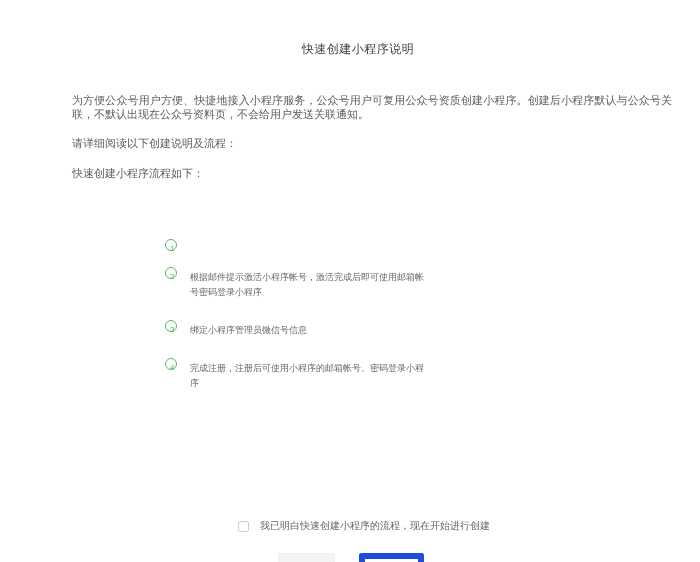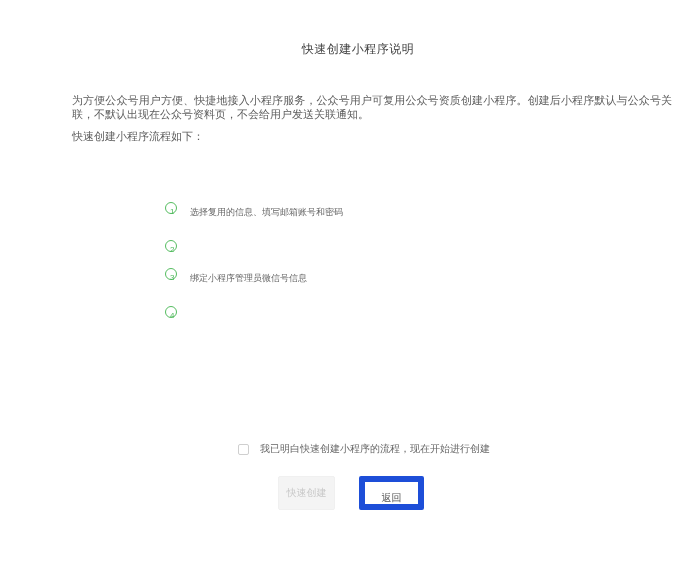--- a/index.html
+++ b/index.html
@@ -25,21 +25,21 @@
     margin-left: 52px;
     width: 616px;
     font-size: 11px;
     line-height: 14px;
     color: #5c5c5c;
     text-align: justify;
   }
   .intro { margin-top: 33px; }
   .notice-heading { margin-top: 7px; }
   .notice-item { margin: 0; }
-  .flow-heading { margin-top: 0; }
+  .flow-heading { margin-top: 8px; }
 
   .steps {
     margin-top: 42px;
     margin-left: 145px;
     width: 320px;
   }
   .step {
     display: flex;
     align-items: flex-start;
     margin-bottom: 7px;
@@ -114,37 +114,39 @@
 </style>
 </head>
 <body>
 
 <div class="page">
 
   <div class="title">快速创建小程序说明</div>
 
   <div class="content">
     <p class="intro">为方便公众号用户方便、快捷地接入小程序服务，公众号用户可复用公众号资质创建小程序。创建后小程序默认与公众号关联，不默认出现在公众号资料页，不会给用户发送关联通知。</p>
+    <p class="notice-heading">请详细阅读以下创建说明及流程：</p>
     <p class="flow-heading">快速创建小程序流程如下：</p>
   </div>
 
   <div class="steps">
     <div class="step">
       <span class="step-badge">1</span>
-      <span class="step-text">选择复用的信息、填写邮箱账号和密码</span>
     </div>
     <div class="step">
       <span class="step-badge">2</span>
+      <span class="step-text">根据邮件提示激活小程序帐号，激活完成后即可使用邮箱帐号密码登录小程序</span>
     </div>
     <div class="step">
       <span class="step-badge">3</span>
       <span class="step-text">绑定小程序管理员微信号信息</span>
     </div>
     <div class="step">
       <span class="step-badge">4</span>
+      <span class="step-text">完成注册，注册后可使用小程序的邮箱帐号、密码登录小程序</span>
     </div>
   </div>
 
   <div class="agree-row">
     <span class="checkbox" role="checkbox" aria-checked="false"></span>
     <span class="agree-label">我已明白快速创建小程序的流程，现在开始进行创建</span>
   </div>
 
   <div class="btn-row">
     <span class="btn btn-create" aria-disabled="true">快速创建</span>

